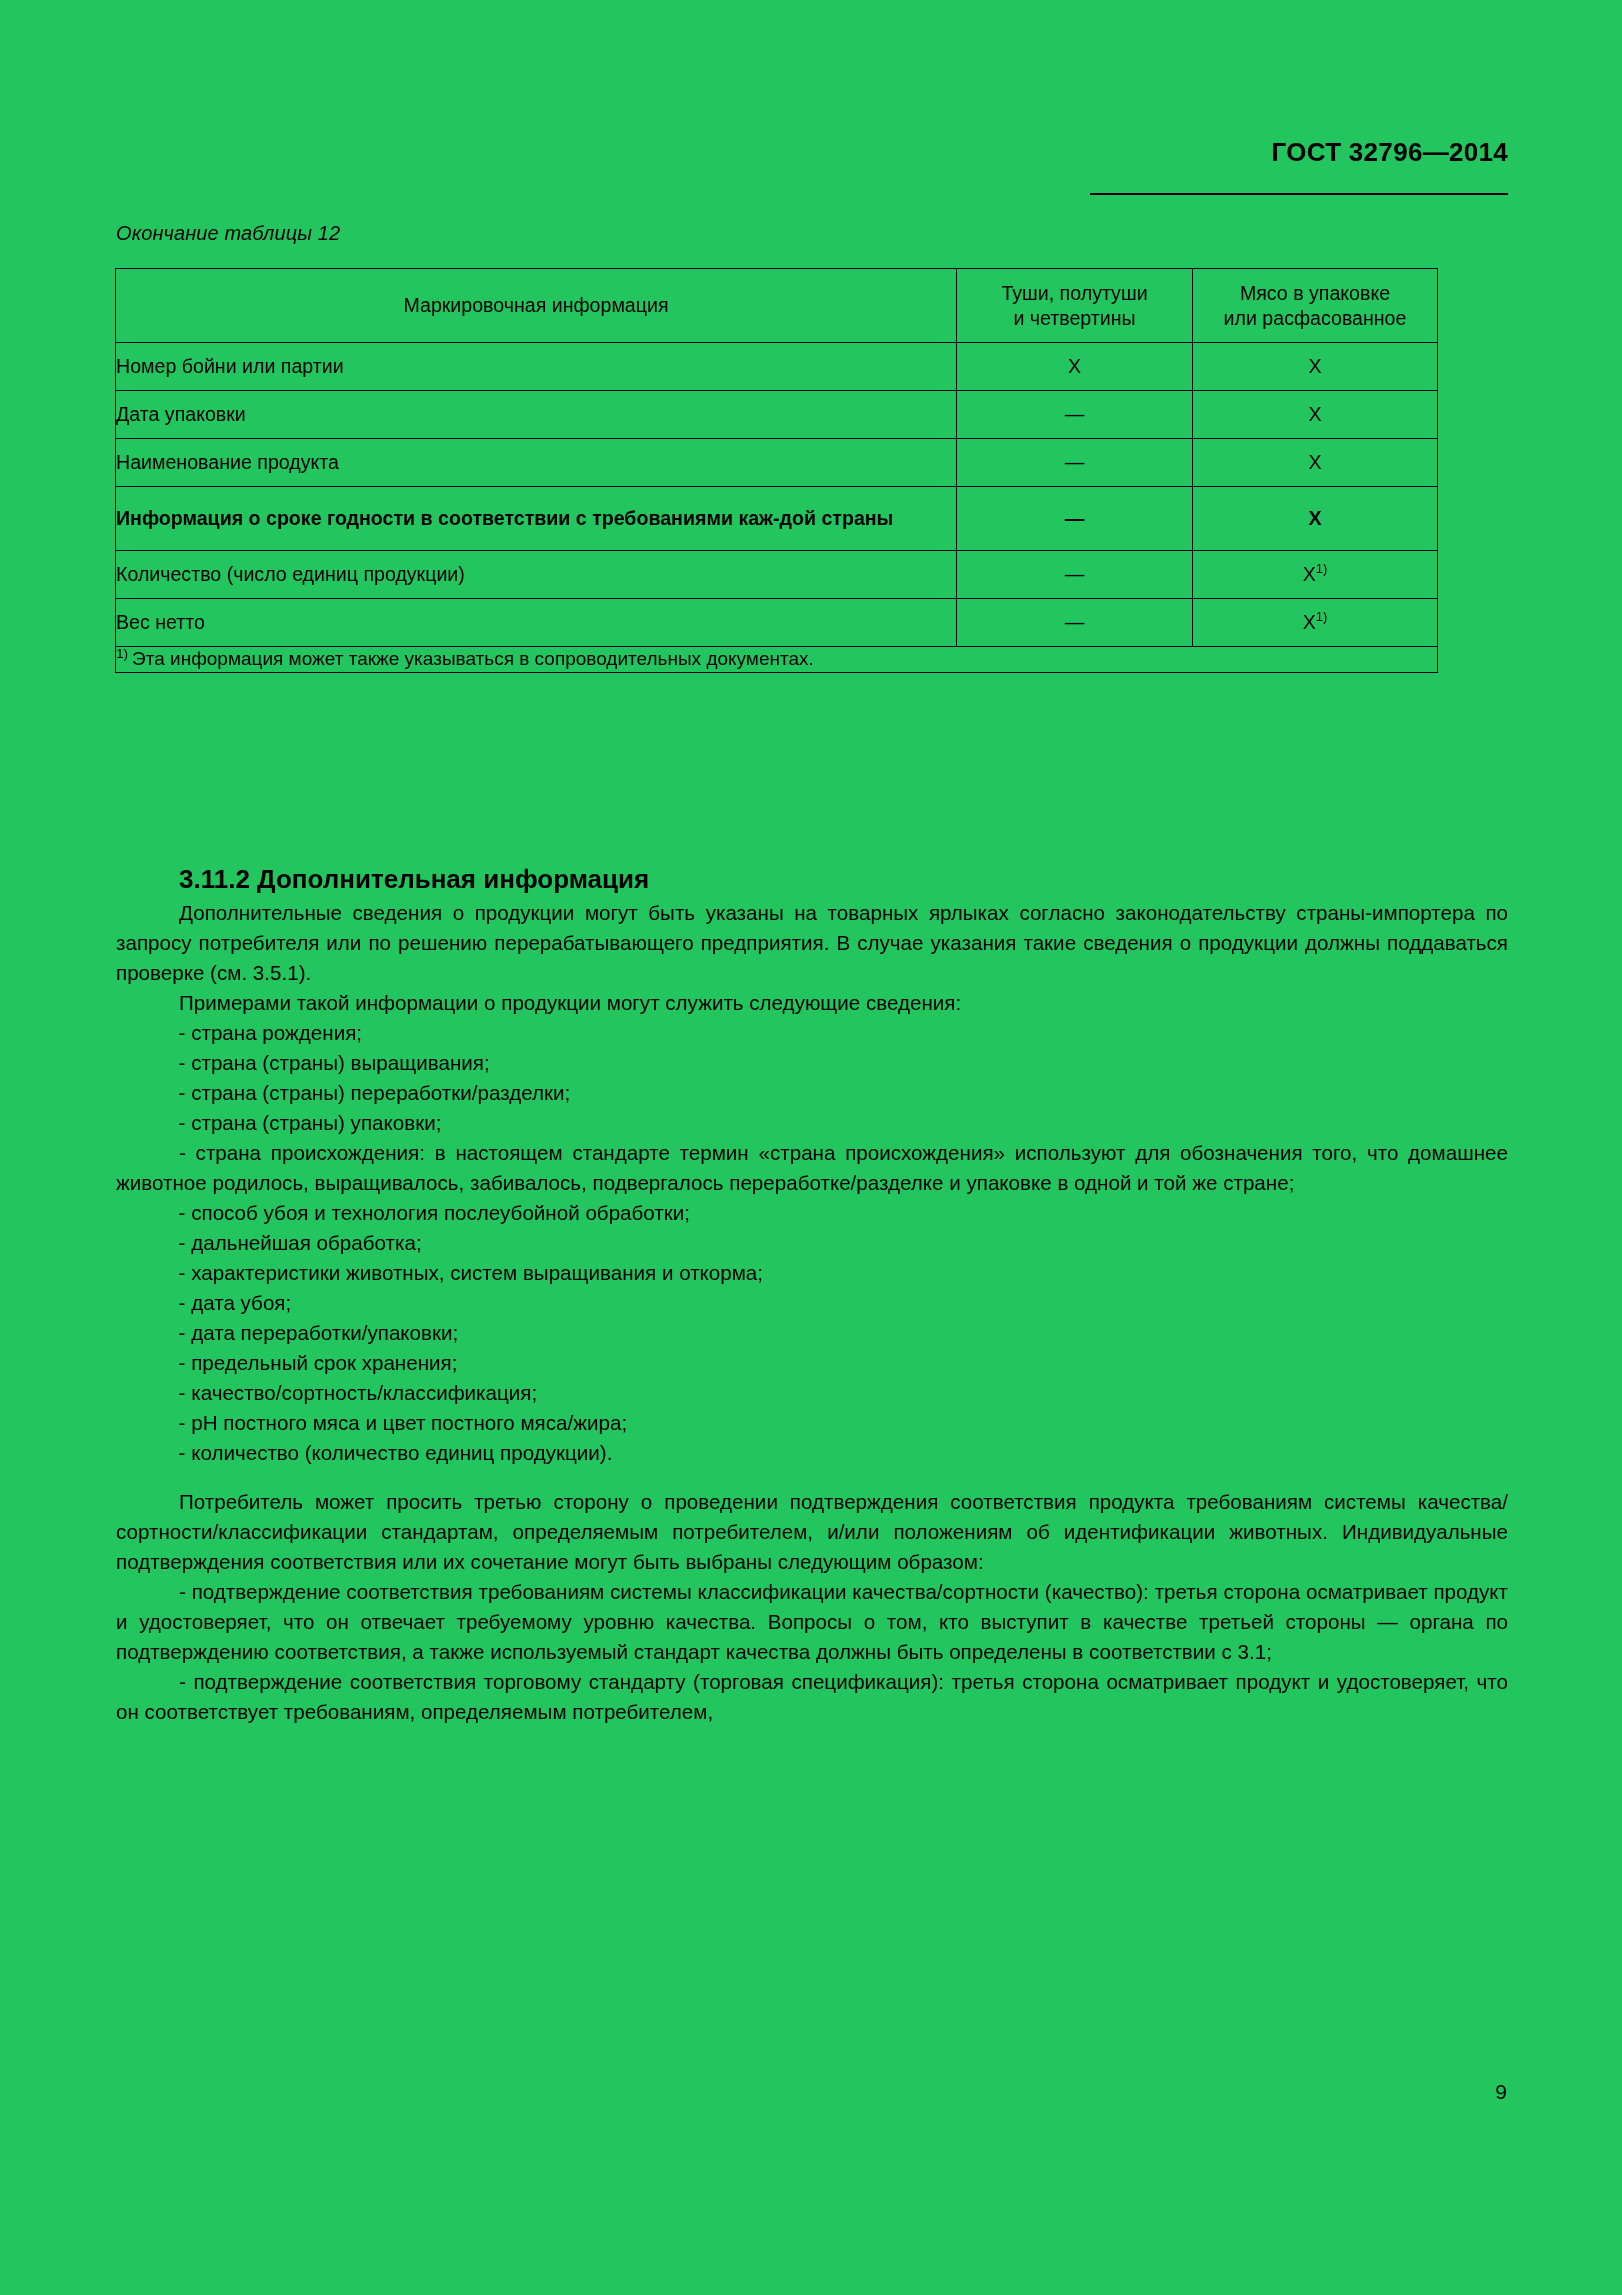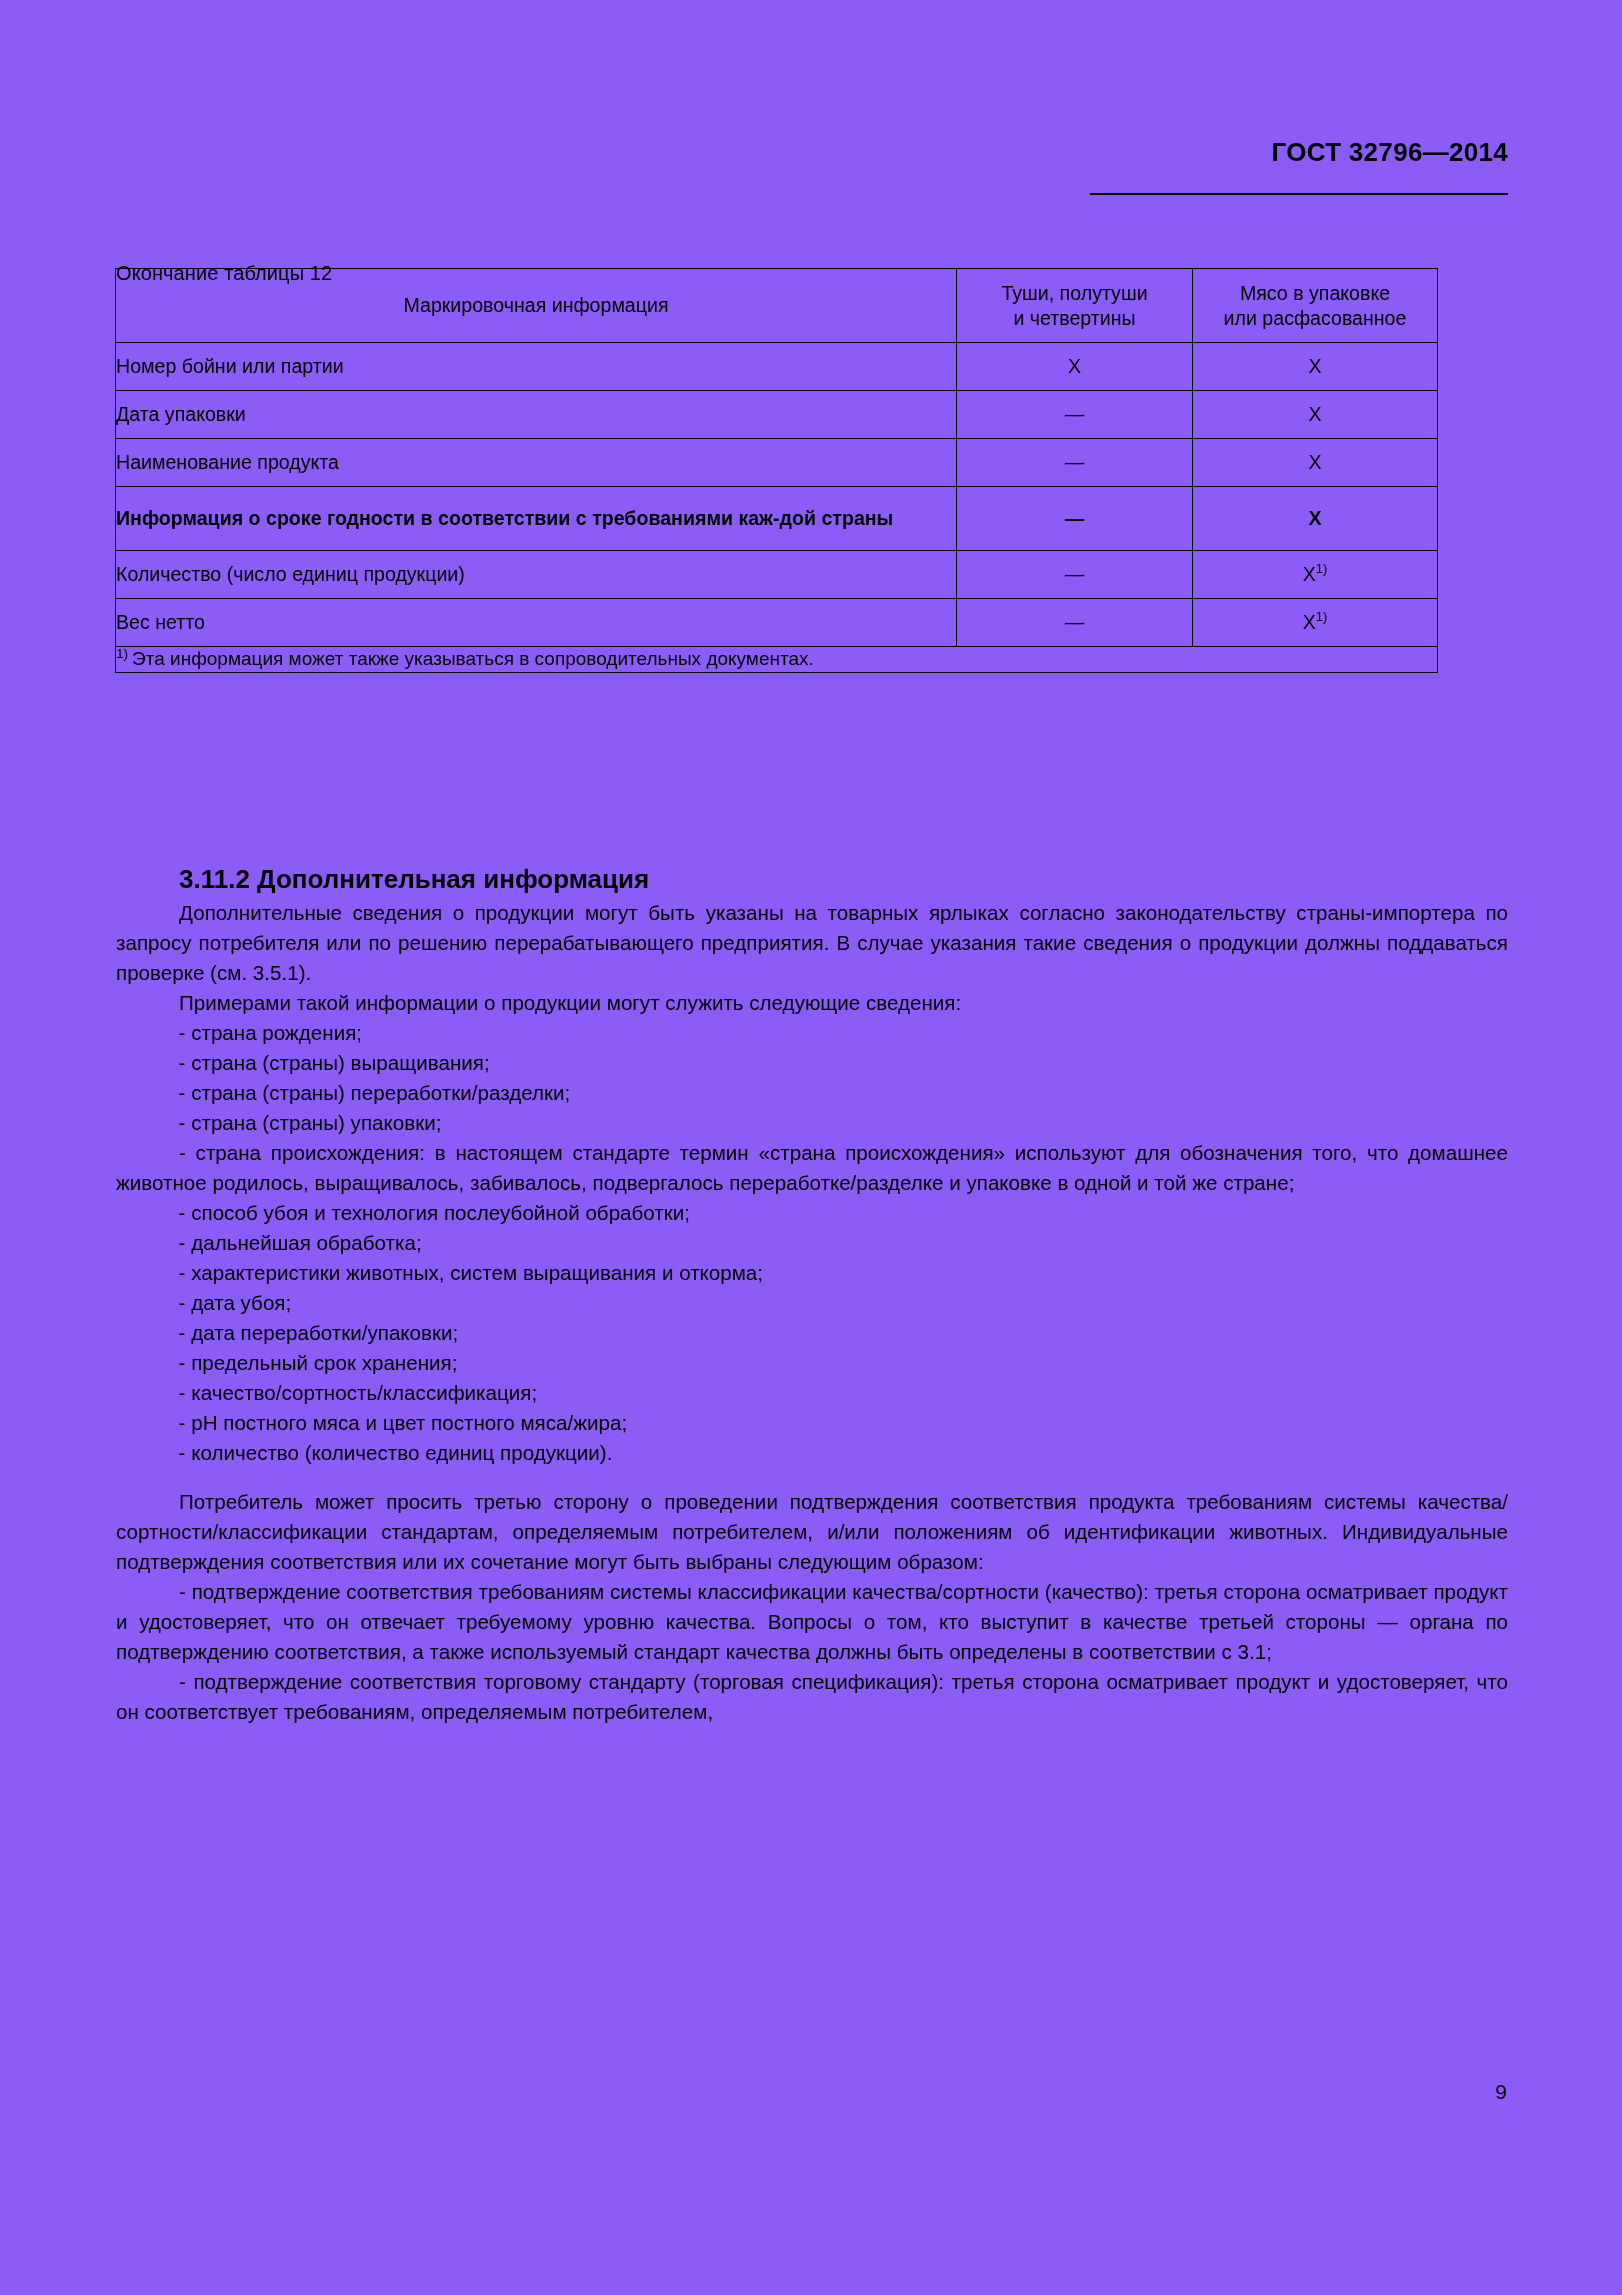--- a/index.html
+++ b/index.html
@@ -4,21 +4,21 @@
 <style>
   html, body {
     margin: 0;
     padding: 0;
     background: #ffffff;
   }
   .page {
     position: relative;
     width: 1623px;
     height: 2295px;
-    background: #8b5cf6;
+    background: #22c55e;
     font-family: "Liberation Sans", sans-serif;
     color: #000000;
     box-sizing: border-box;
     overflow: hidden;
   }
 
   
   .header {
     position: absolute;
     top: 137px;
@@ -42,22 +42,22 @@
     letter-spacing: 0.3px;
     white-space: nowrap;
   }
 
   
   .table-caption {
     position: absolute;
     top: 222px;
     left: 116px;
     font-size: 20px;
+    font-style: italic;
     letter-spacing: 0.1px;
-    margin-top: 40px;
   }
 
   
   .tbl-wrap {
     position: absolute;
     top: 268px;
     left: 115px;
     width: 1322px;
   }
   table.gost {

